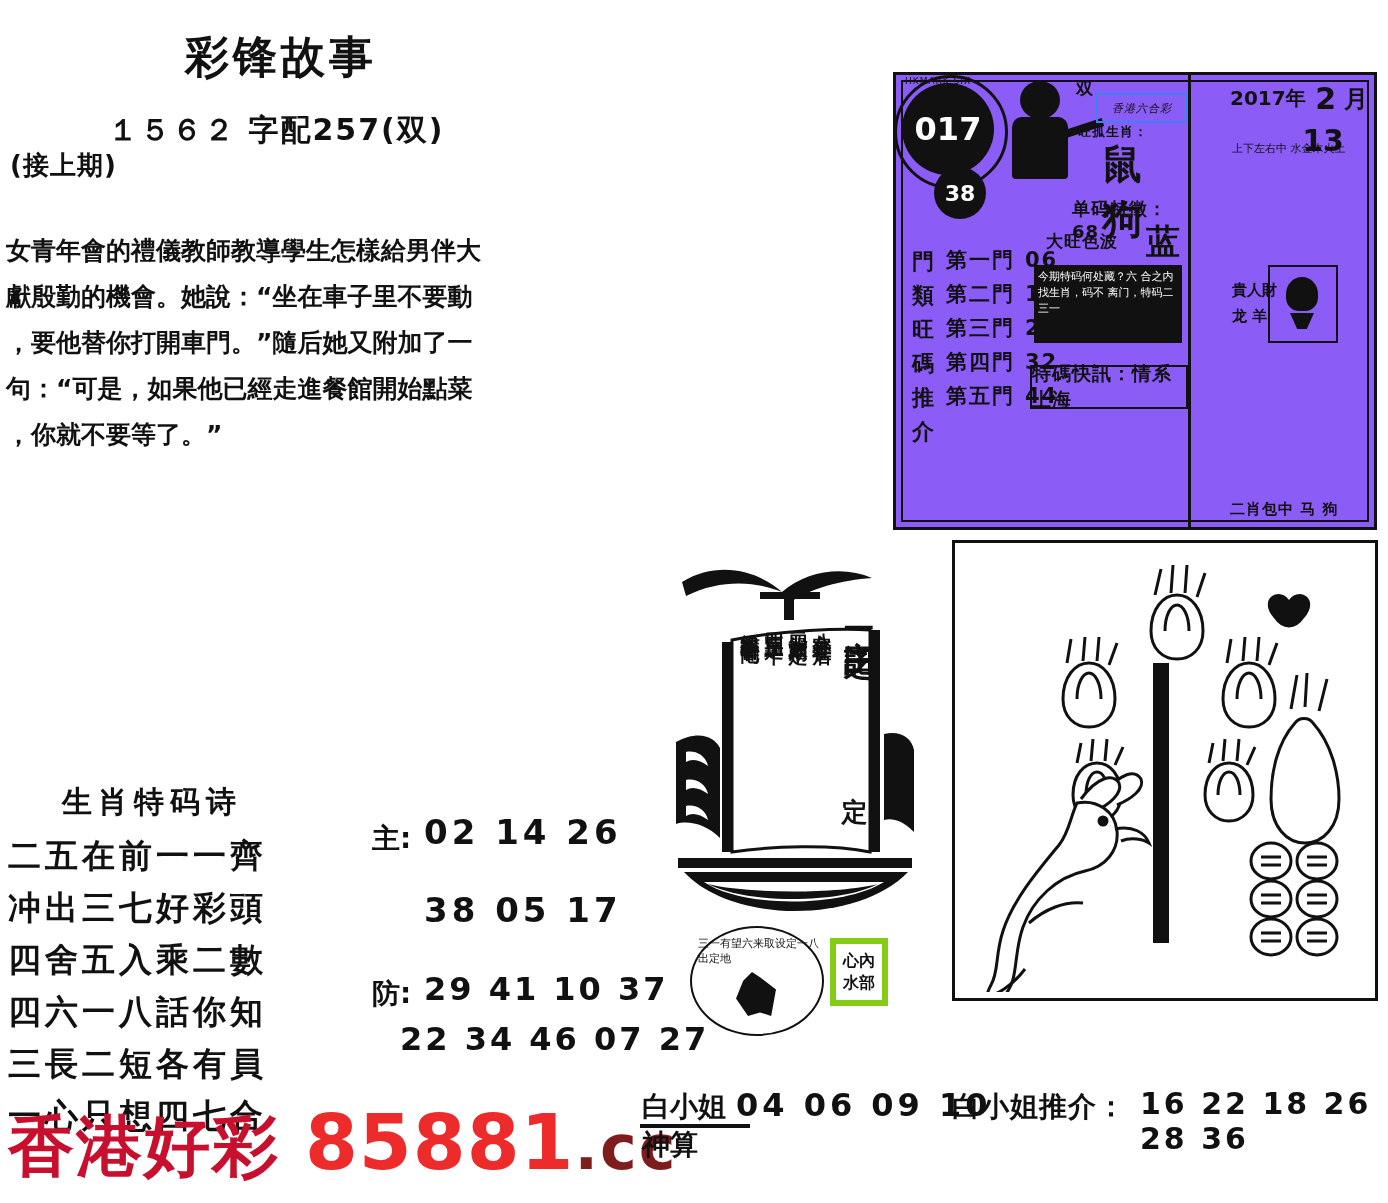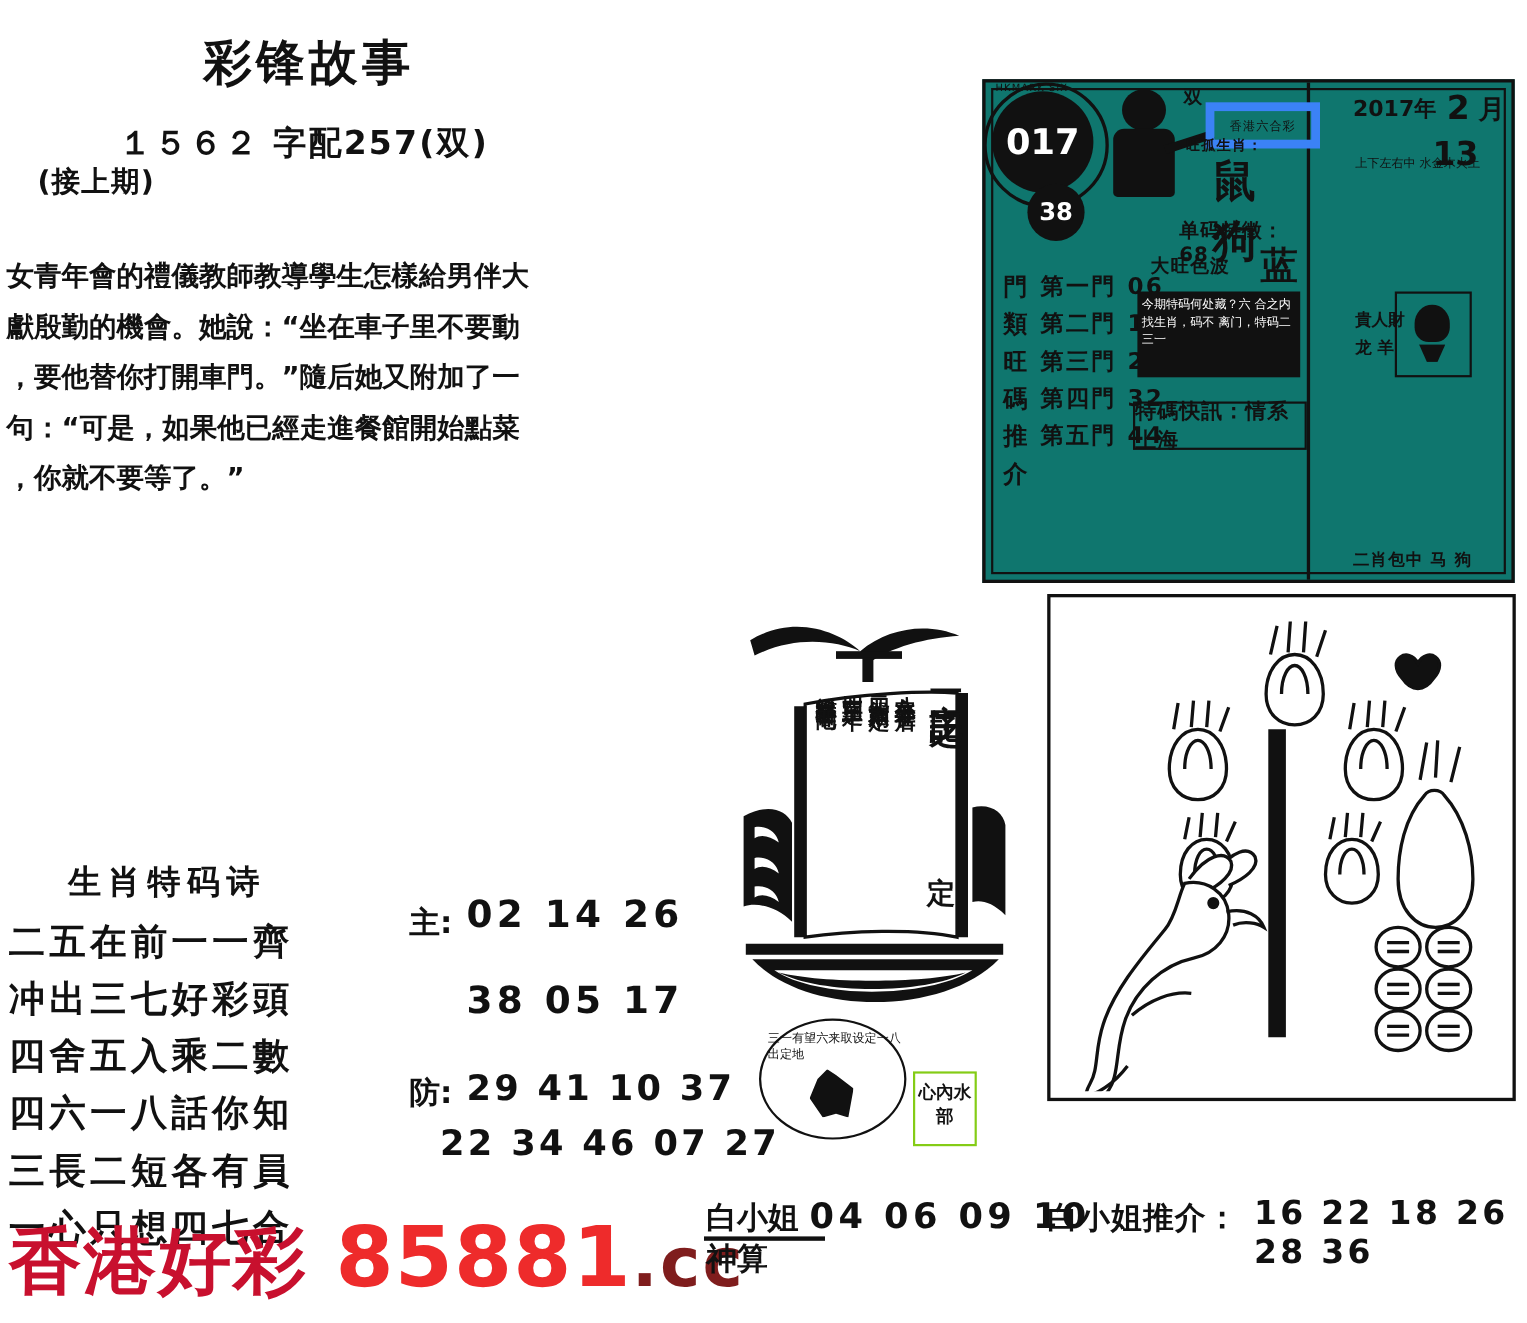--- a/index.html
+++ b/index.html
@@ -18,21 +18,21 @@
     position:absolute;left:185px;top:28px;
     font-size:44px;font-weight:bold;letter-spacing:4px;
     font-family:"DejaVu Sans",sans-serif;
   }
   .story-sub{
     position:absolute;left:108px;top:110px;
     font-size:30px;letter-spacing:2px;font-weight:bold;
   }
   .story-cont{
     position:absolute;left:10px;top:148px;
-    font-size:26px;letter-spacing:1px;font-weight:bold;margin-left:24px;
+    font-size:26px;letter-spacing:1px;font-weight:bold;
   }
   .story-body{
     position:absolute;left:6px;top:228px;width:480px;
     font-size:25px;line-height:46px;font-weight:bold;
     letter-spacing:0px;
   }
   .story-body div{white-space:nowrap;}
 
   
   .poem-title{
@@ -71,21 +71,21 @@
     white-space:nowrap;
     font-family:"DejaVu Sans",sans-serif;
   }
   .wm .cn{color:#c8102e;}
   .wm .num{color:#ee2b2b;font-size:76px;letter-spacing:1px;}
   .wm .cc{color:#7f1d1d;font-size:62px;}
 
   
   .card{
     position:absolute;left:893px;top:72px;width:478px;height:452px;
-    border:3px solid #111;background:#0f766e;
+    border:3px solid #111;background:#8b5cf6;
   }
   .card-inner{position:absolute;inset:5px;border:2px solid #111;}
   .card-left{
     position:absolute;left:0;top:0;width:292px;height:100%;
     border-right:3px solid #111;
   }
   .card-right{
     position:absolute;right:0;top:0;width:148px;height:100%;
   }
   .badge{
@@ -108,22 +108,22 @@
   .boy{
     position:absolute;left:110px;top:6px;width:68px;height:118px;
   }
   .boy .head{position:absolute;left:14px;top:0;width:40px;height:38px;border-radius:50%;background:#111;}
   .boy .body{position:absolute;left:6px;top:36px;width:56px;height:62px;background:#111;border-radius:10px 10px 4px 4px;}
   .boy .arm{position:absolute;left:52px;top:44px;width:46px;height:8px;background:#111;transform:rotate(-18deg);}
   .dbl{
     position:absolute;left:180px;top:2px;font-size:17px;font-weight:bold;
   }
   .hkbox{
-    position:absolute;left:200px;top:18px;width:88px;height:26px;border:8px solid #3b82f6;
-    font-size:11px;display:flex;align-items:center;justify-content:center;letter-spacing:1px;
+    position:absolute;left:200px;top:18px;width:88px;height:26px;border:2px solid #3b82f6;
+    font-size:11px;display:flex;align-items:center;justify-content:center;letter-spacing:1px;font-style:italic;
   }
   .zodiac-lab{
     position:absolute;left:182px;top:48px;font-size:13px;font-weight:bold;letter-spacing:1px;
   }
   .zodiac-big{
     position:absolute;left:206px;top:62px;font-size:40px;font-weight:bold;letter-spacing:10px;
   }
   .hk-line{
     position:absolute;left:176px;top:122px;font-size:18px;font-weight:bold;letter-spacing:1px;
   }
@@ -193,22 +193,22 @@
   .vt-c3{left:100px;top:78px;font-size:19px;letter-spacing:2px;}
   .vt-c4{left:76px;top:78px;font-size:19px;letter-spacing:2px;}
   .stamp{
     position:absolute;left:28px;top:386px;width:130px;height:106px;
     border-radius:50%;border:2px solid #111;
   }
   .stamp .dog{position:absolute;left:44px;top:44px;width:40px;height:44px;background:#111;
     clip-path:polygon(40% 0,60% 12%,100% 40%,88% 100%,60% 92%,30% 100%,0 60%,18% 20%);}
   .stamp-t{position:absolute;left:6px;top:8px;font-size:11px;}
   .seal-sq{
-    position:absolute;left:168px;top:398px;width:58px;height:68px;border:2px solid #84cc16;
-    font-size:16px;font-weight:bold;text-align:center;line-height:22px;padding-top:6px;box-sizing:border-box;margin-top:36px;
+    position:absolute;left:168px;top:398px;width:58px;height:68px;border:6px solid #84cc16;
+    font-size:16px;font-weight:bold;text-align:center;line-height:22px;padding-top:6px;box-sizing:border-box;
   }
 
   
   .art-right{
     position:absolute;left:952px;top:540px;width:420px;height:455px;
     border:3px solid #111;background:#fff;overflow:hidden;
   }
 
   
   .strip{

